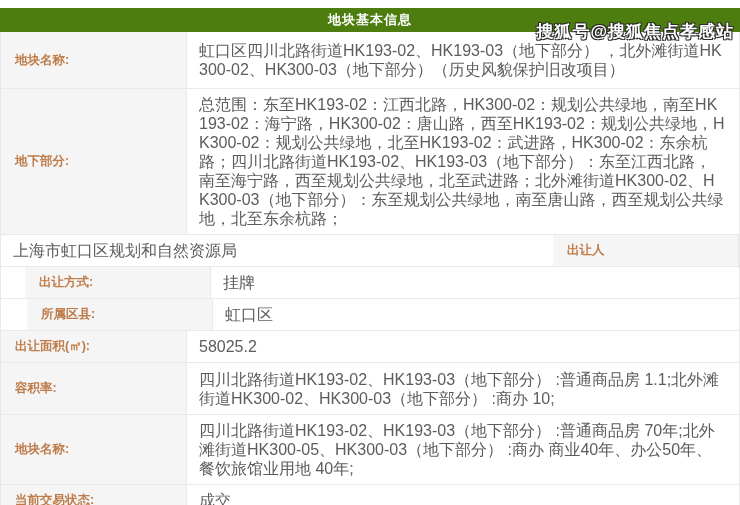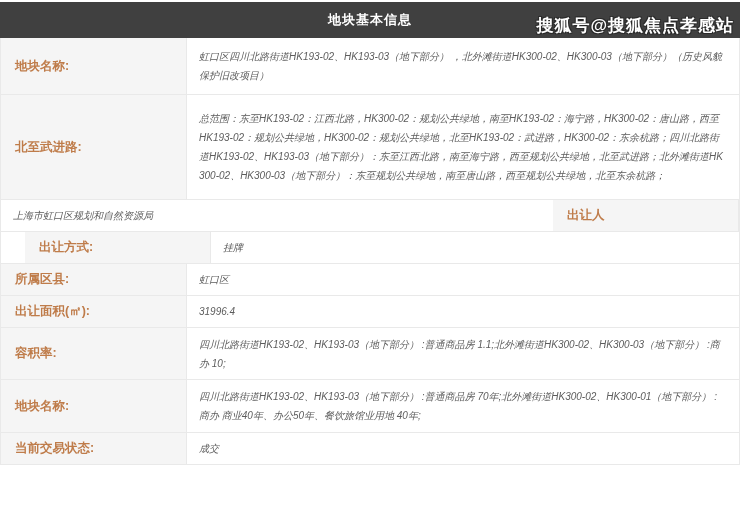--- a/index.html
+++ b/index.html
@@ -6,23 +6,23 @@
   html, body {
     width: 740px; height: 505px;
     background: #ffffff;
     font-family: "Liberation Sans", "DejaVu Sans", sans-serif;
     overflow: hidden;
   }
   .page { position: relative; width: 740px; height: 505px; }
 
   
   .header {
-    margin-top: 2px;
-    height: 36px;
-    background: #404040;
+    margin-top: 8px;
+    height: 24px;
+    background: #4d7c0f;
     display: flex;
     align-items: center;
     justify-content: center;
     position: relative;
   }
   .header .title {
     color: #ffffff;
     font-size: 13px;
     font-weight: bold;
     letter-spacing: 1px;
@@ -69,32 +69,31 @@
     background: #f5f5f5;
     border-right: 1px solid #e9e9e9;
     color: #bf7c4a;
     font-weight: bold;
     font-size: 12.5px;
     padding: 4px 8px 4px 14px;
   }
   .value {
     flex: 1;
     color: #5c5c5c;
-    font-size: 10px;
+    font-size: 16px;
     line-height: 19px;
     padding: 6px 14px 6px 12px;
     word-break: break-all;
-    font-style: italic;
   }
   
   .r1  { min-height: 57px; }
   .r2  { min-height: 105px; }
   .r3  { min-height: 30px; }
   .r4  { min-height: 30px; padding-left: 24px; }
-  .r5  { min-height: 32px; }
+  .r5  { min-height: 32px; padding-left: 26px; }
   .r6  { min-height: 56px; }
   .r7  { min-height: 32px; }
   .r8  { min-height: 52px; }
   .r9  { min-height: 53px; }
   .r10 { min-height: 26px; }
 </style>
 </head>
 <body>
 
 <div class="page">
@@ -105,21 +104,21 @@
   </div>
 
   <div class="table">
 
     <div class="row r1">
       <div class="cell label">地块名称:</div>
       <div class="cell value">虹口区四川北路街道HK193-02、HK193-03（地下部分） ，北外滩街道HK300-02、HK300-03（地下部分）（历史风貌保护旧改项目）</div>
     </div>
 
     <div class="row r2">
-      <div class="cell label">北至武进路:</div>
+      <div class="cell label">地下部分:</div>
       <div class="cell value">总范围：东至HK193-02：江西北路，HK300-02：规划公共绿地，南至HK193-02：海宁路，HK300-02：唐山路，西至HK193-02：规划公共绿地，HK300-02：规划公共绿地，北至HK193-02：武进路，HK300-02：东余杭路；四川北路街道HK193-02、HK193-03（地下部分）：东至江西北路，南至海宁路，西至规划公共绿地，北至武进路；北外滩街道HK300-02、HK300-03（地下部分）：东至规划公共绿地，南至唐山路，西至规划公共绿地，北至东余杭路；</div>
     </div>
 
     <div class="row r3">
       <div class="cell value">上海市虹口区规划和自然资源局</div>
       <div class="cell label">出让人</div>
     </div>
 
     <div class="row r4">
       <div class="cell label">出让方式:</div>
@@ -127,31 +126,31 @@
     </div>
 
     <div class="row r5">
       <div class="cell label">所属区县:</div>
       <div class="cell value">虹口区</div>
     </div>
 
 
     <div class="row r7">
       <div class="cell label">出让面积(㎡):</div>
-      <div class="cell value">31996.4</div>
+      <div class="cell value">58025.2</div>
     </div>
 
     <div class="row r8">
       <div class="cell label">容积率:</div>
       <div class="cell value">四川北路街道HK193-02、HK193-03（地下部分） :普通商品房 1.1;北外滩街道HK300-02、HK300-03（地下部分） :商办 10;</div>
     </div>
 
     <div class="row r9">
       <div class="cell label">地块名称:</div>
-      <div class="cell value">四川北路街道HK193-02、HK193-03（地下部分） :普通商品房 70年;北外滩街道HK300-02、HK300-01（地下部分） :商办 商业40年、办公50年、餐饮旅馆业用地 40年;</div>
+      <div class="cell value">四川北路街道HK193-02、HK193-03（地下部分） :普通商品房 70年;北外滩街道HK300-05、HK300-03（地下部分） :商办 商业40年、办公50年、餐饮旅馆业用地 40年;</div>
     </div>
 
     <div class="row r10">
       <div class="cell label">当前交易状态:</div>
       <div class="cell value">成交</div>
     </div>
 
   </div>
 
 

